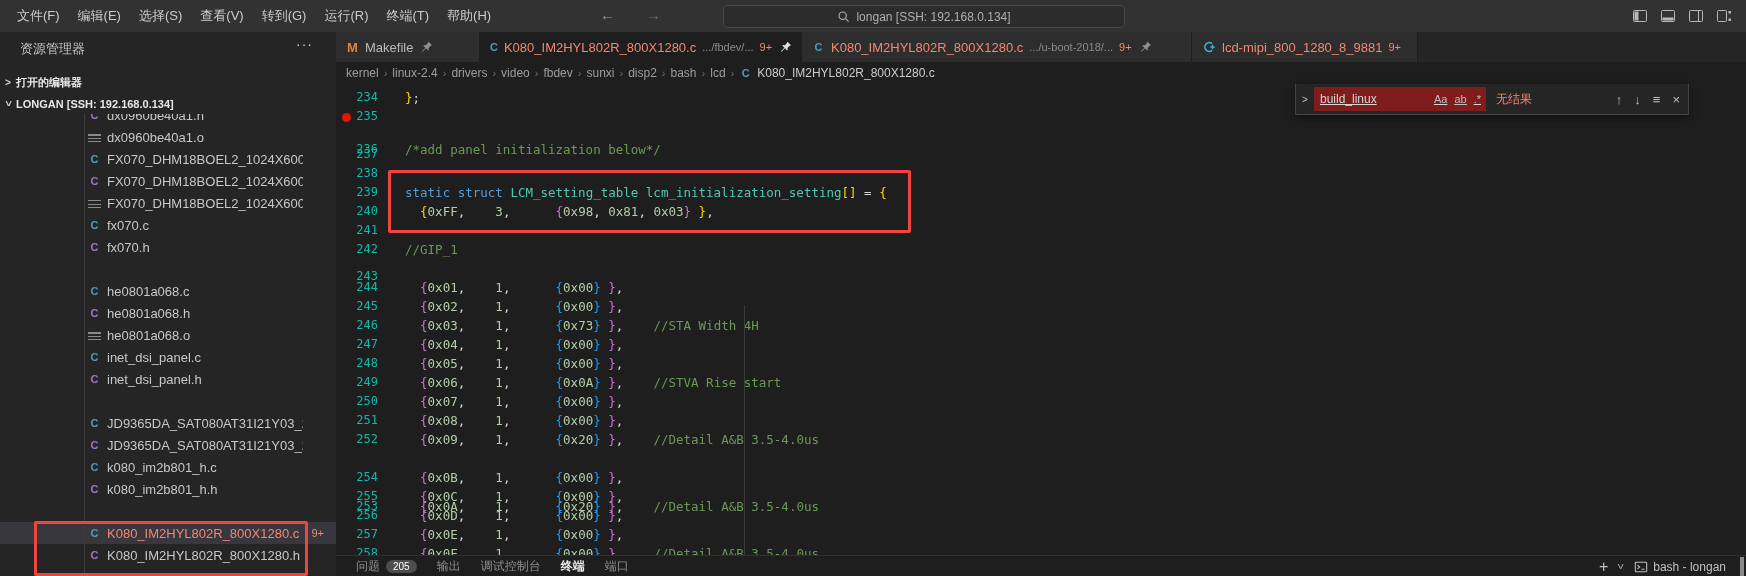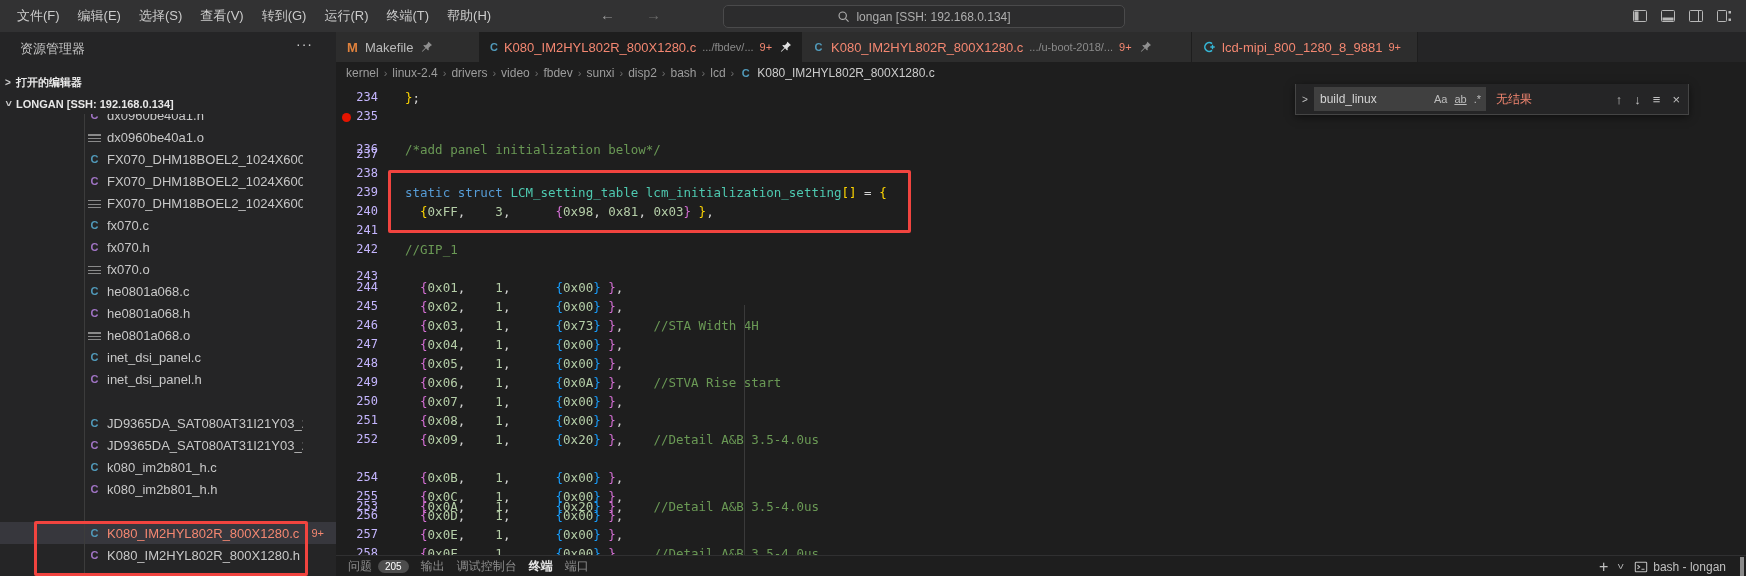--- a/index.html
+++ b/index.html
@@ -53,43 +53,43 @@
   .sb-row.selected{background:#37373d;color:#f48771;}
   .sb-row .fic{margin-left:88px;margin-right:6px;width:13px;text-align:center;font-weight:bold;font-size:11px;flex:none;}
   .fic-o{height:8px;background:repeating-linear-gradient(#8a8a8a 0 1.5px,transparent 1.5px 3.6px);width:11px;margin-top:1px;}
   .sb-row .fname{white-space:nowrap;overflow:hidden;max-width:196px;}
   .sb-row .fbadge{margin-left:auto;margin-right:12px;font-size:11px;color:#f48771;}
   #sb-guide{left:84px;top:82px;width:1px;height:462px;background:#3c3c3c;z-index:2;}
 
   
   #editor{left:336px;top:84px;width:1410px;height:471px;overflow:hidden;background:#1e1e1e;}
   .eline{position:absolute;left:0;width:1410px;height:19px;}
-  .gut{position:absolute;left:0;top:0;width:42px;text-align:right;color:#c4b5fd;
+  .gut{position:absolute;left:0;top:0;width:42px;text-align:right;color:#14b8a6;
        font:12px/19px "DejaVu Sans Mono",monospace;}
   .bp{position:absolute;left:6px;top:5.5px;width:9px;height:9px;border-radius:50%;background:#e51400;}
   .codetext{position:absolute;left:69px;top:0;font:12.5px/19px "DejaVu Sans Mono",monospace;
             white-space:pre;color:#d4d4d4;}
   .cy{color:#ffd700;} .cm{color:#d670d6;} .cb{color:#179fff;} .cn{color:#b5cea8;}
   .cw{color:#d4d4d4;} .ck{color:#569cd6;} .ct{color:#4ec9b0;} .cc{color:#6a9955;}
   #indent-guide{left:408px;top:221px;width:1px;height:334px;background:#3a3a3a;}
 
   
   #findwidget{left:1295px;top:84px;width:392px;height:30px;background:#252526;border:1px solid #454545;
               border-top:none;box-shadow:0 2px 8px rgba(0,0,0,.5);display:flex;align-items:center;z-index:20;}
   #find-collapse{width:18px;text-align:center;color:#c0c0c0;font-size:10px;}
-  #find-input{width:172px;height:24px;background:#404040;display:flex;align-items:center;
-              font-size:12px;color:#d4d4d4;padding-left:6px;box-sizing:border-box;}
+  #find-input{width:172px;height:24px;background:#7f1d1d;display:flex;align-items:center;
+              font-size:12px;color:#d4d4d4;padding-left:6px;box-sizing:border-box;text-decoration:underline;}
   #find-input .opts{margin-left:auto;display:flex;gap:7px;padding-right:5px;font-size:11px;color:#bdbdbd;}
   #find-results{margin-left:10px;font-size:12px;color:#f48771;}
   #find-actions{margin-left:auto;display:flex;gap:12px;padding-right:8px;font-size:13px;color:#c0c0c0;}
 
   
   #panelheader{left:336px;top:555px;width:1410px;height:21px;background:#1e1e1e;border-top:1px solid #303031;
                display:flex;align-items:center;z-index:10;}
-  .ptab{margin-left:12px;font-size:12px;color:#8f8f8f;display:flex;align-items:center;gap:6px;}
+  .ptab{margin-left:20px;font-size:12px;color:#8f8f8f;display:flex;align-items:center;gap:6px;}
   .ptab.active{color:#e7e7e7;font-weight:bold;}
   .pbadge{background:#4d4d4d;color:#ffffff;font-size:10px;font-weight:normal;border-radius:9px;
           padding:1px 7px;}
   #termctrl{margin-left:auto;display:flex;align-items:center;gap:10px;padding-right:20px;color:#c0c0c0;}
   #termctrl .plus{font-size:16px;}
   #termctrl .chev{font-size:10px;}
   #term-label{font-size:12px;color:#c0c0c0;display:flex;align-items:center;gap:5px;}
   #term-scroll{left:1740px;top:557px;width:4px;height:19px;background:#8a8a8a;z-index:11;}
 
   
@@ -244,24 +244,20 @@
         <span class="fname">FX070_DHM18BOEL2_1024X600.o</span>
       </div>
       <div class="sb-row" style="top: 182px;">
         <span class="fic" style="color: rgb(81, 154, 186);">C</span>
         <span class="fname">fx070.c</span>
       </div>
       <div class="sb-row" style="top: 204px;">
         <span class="fic" style="color: rgb(160, 116, 196);">C</span>
         <span class="fname">fx070.h</span>
       </div>
-      <div class="sb-row" style="top: 226px;">
-        <span class="fic fic-o"></span>
-        <span class="fname">fx070.o</span>
-      </div>
       <div class="sb-row" style="top: 248px;">
         <span class="fic" style="color: rgb(81, 154, 186);">C</span>
         <span class="fname">he0801a068.c</span>
       </div>
       <div class="sb-row" style="top: 270px;">
         <span class="fic" style="color: rgb(160, 116, 196);">C</span>
         <span class="fname">he0801a068.h</span>
       </div>
       <div class="sb-row" style="top: 292px;">
         <span class="fic fic-o"></span>

